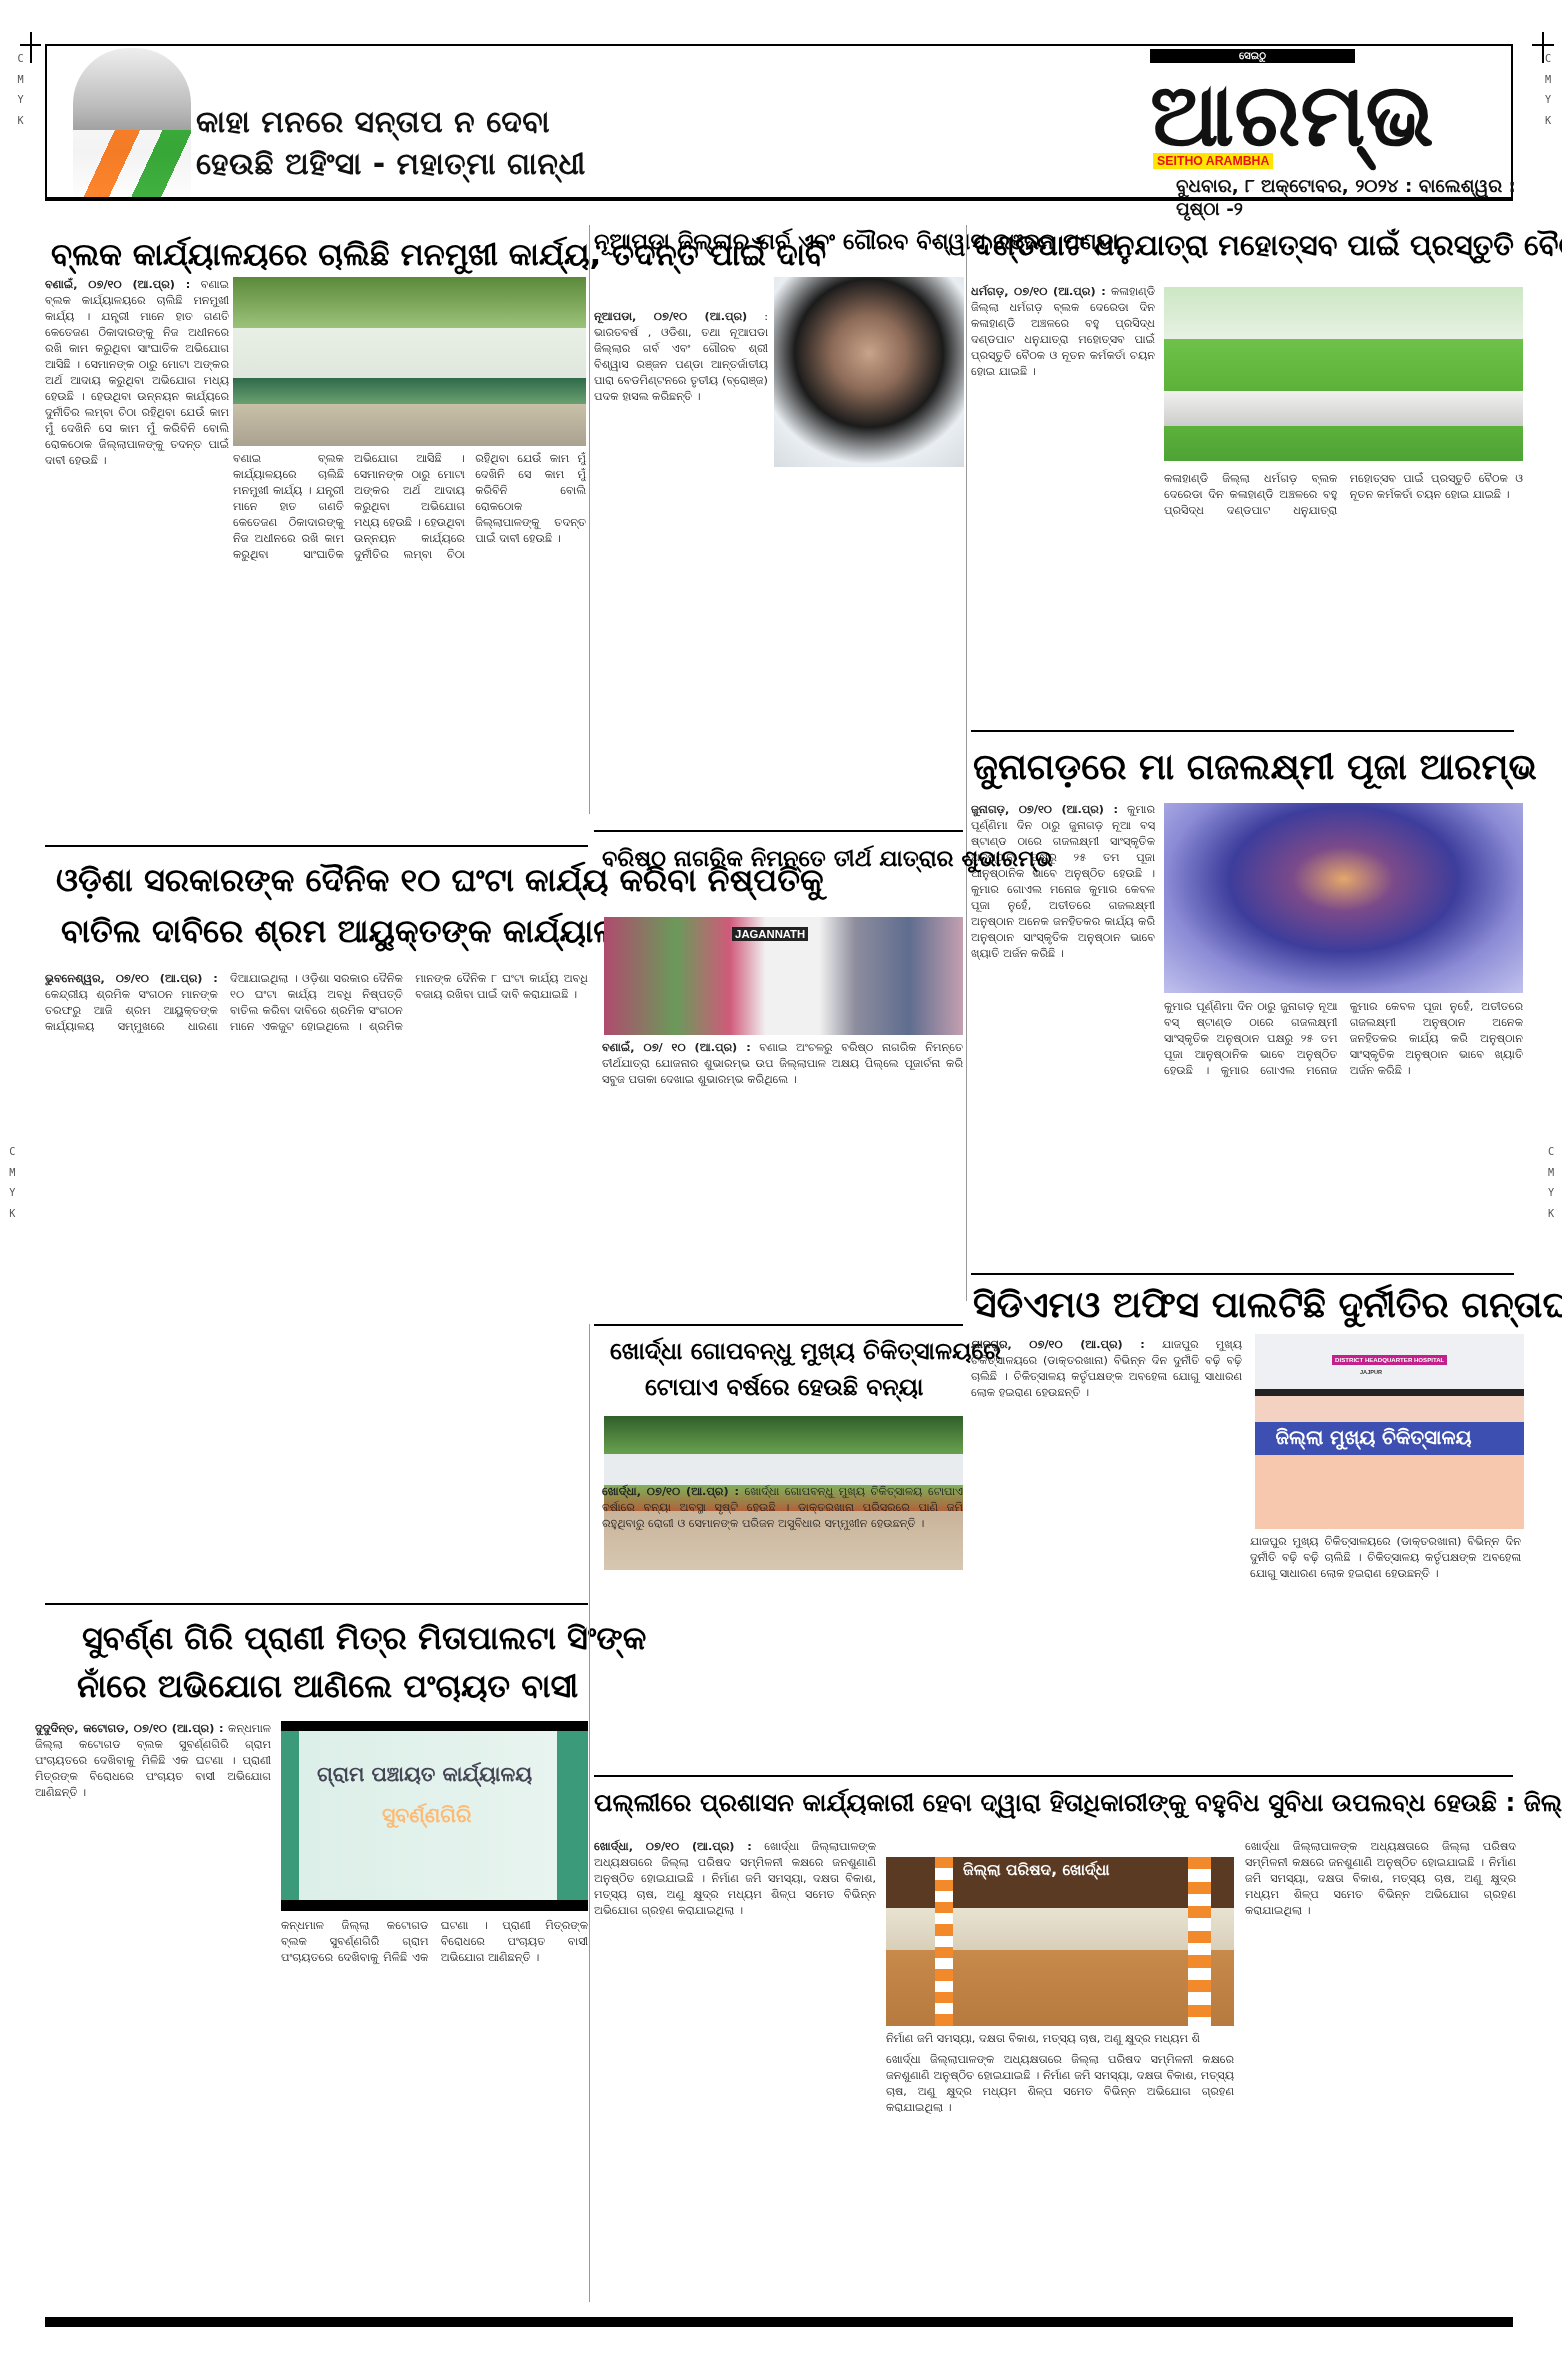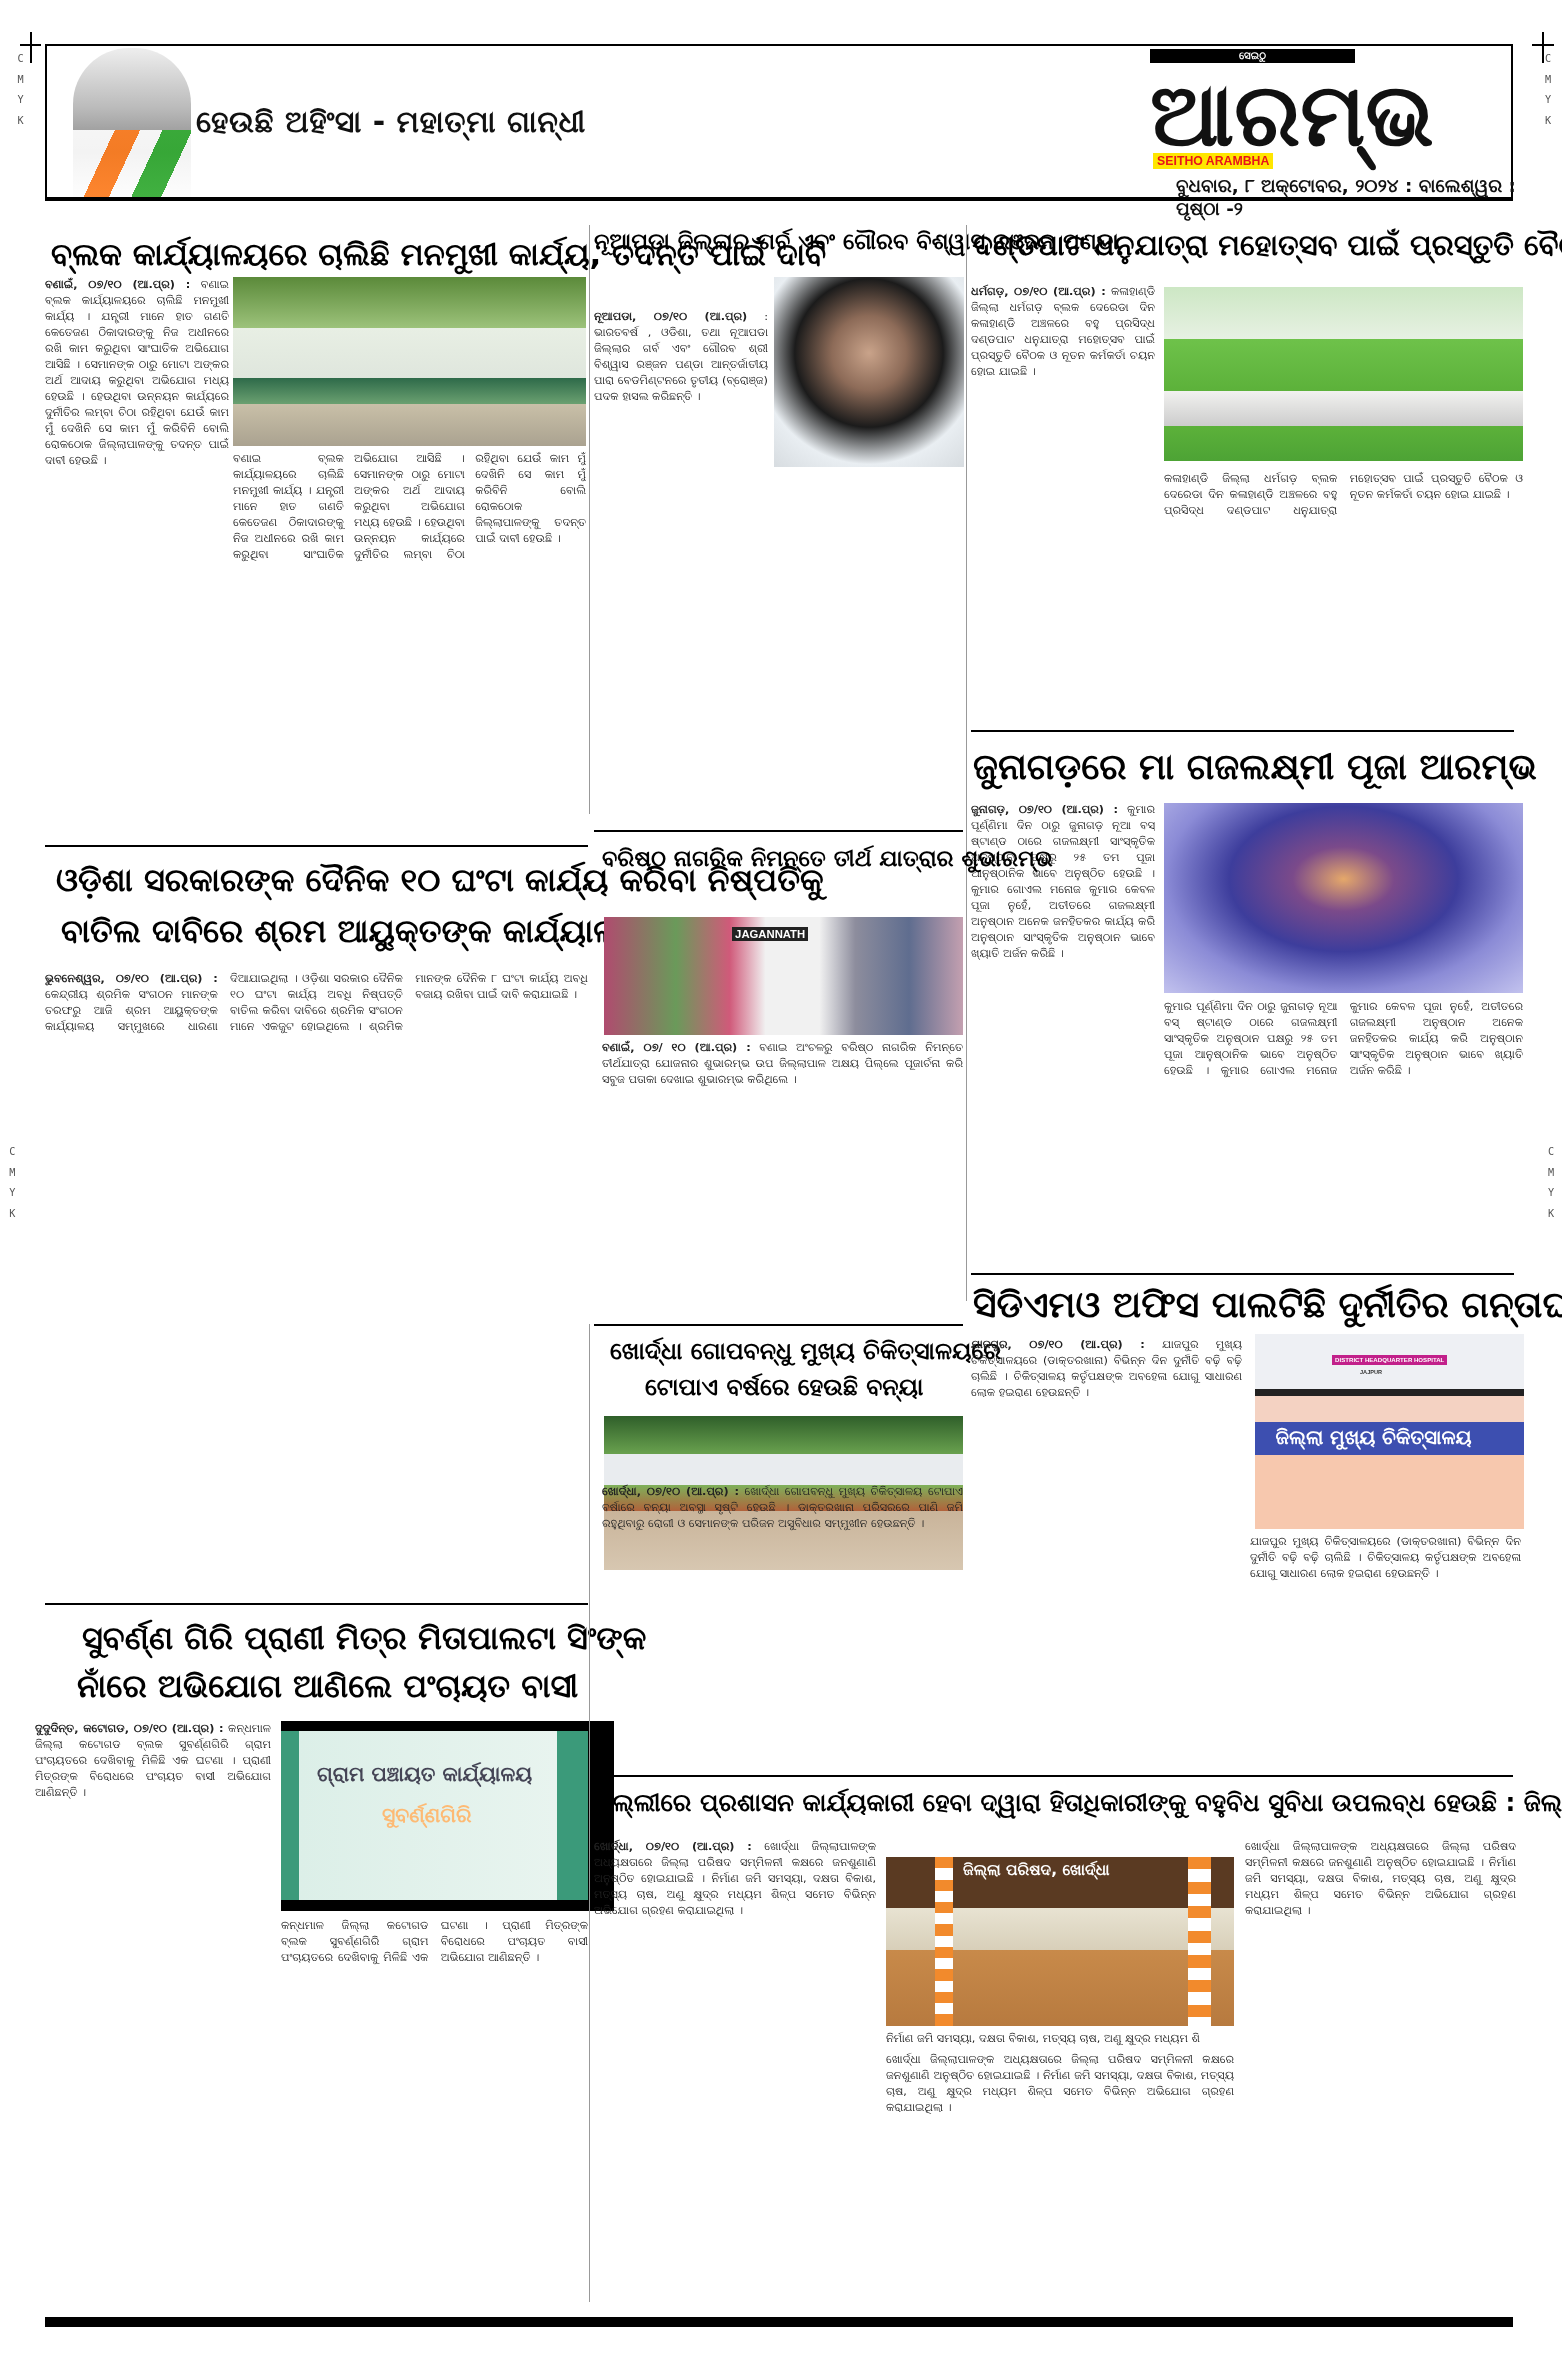--- a/index.html
+++ b/index.html
@@ -31,20 +31,21 @@
 <div class="regline" style="left:1532px;top:44px;width:21.5px;height:2px;"></div>
 <div class="regline" style="left:1542px;top:32px;width:1.5px;height:31px;"></div>
 <div class="reg" style="left:1543px;top:49px;">C<br>M<br>Y<br>K</div>
 <div class="reg" style="left:7.2px;top:1142px;">C<br>M<br>Y<br>K</div>
 <div class="reg" style="left:1546px;top:1142px;">C<br>M<br>Y<br>K</div>
 
 <div class="masthead">
   <div class="portrait" style="left:25.6px;top:2px;"></div>
   <div class="flag" style="left:25.6px;top:84px;"></div>
   <div class="quote" style="left:149px;top:55px;">
+    <div>କାହା ମନରେ ସନ୍ତାପ ନ ଦେବା</div>
     <div>ହେଉଛି ଅହିଂସା - ମହାତ୍ମା ଗାନ୍ଧୀ</div>
   </div>
 </div>
 <div class="logo-box">
   <div class="logo-top">ସେଇଠୁ</div>
   <div class="logo-main">ଆରମ୍ଭ</div>
 </div>
 <div class="logo-tag">SEITHO ARAMBHA</div>
 <div class="dateline">ବୁଧବାର, ୮ ଅକ୍ଟୋବର, ୨୦୨୪ : ବାଲେଶ୍ୱର : ପୃଷ୍ଠା -୨</div>
 
@@ -132,21 +133,21 @@
   <span>ଯାଜପୁର ମୁଖ୍ୟ ଚିକିତ୍ସାଳୟରେ (ଡାକ୍ତରଖାନା) ବିଭିନ୍ନ ଦିନ ଦୁର୍ନୀତି ବଢ଼ି ବଢ଼ି ଚାଲିଛି । ଚିକିତ୍ସାଳୟ କର୍ତୃପକ୍ଷଙ୍କ ଅବହେଳା ଯୋଗୁ ସାଧାରଣ ଲୋକ ହଇରାଣ ହେଉଛନ୍ତି ।</span>
 </div>
 
 <div class="sep-h" style="left:45px;top:1603px;width:543px;"></div>
 <div class="headline" style="left:82px;top:1619px;font-size:32px;">ସୁବର୍ଣ୍ଣ ଗିରି ପ୍ରାଣୀ ମିତ୍ର ମିତାପାଲଟା ସିଂଙ୍କ</div>
 <div class="headline" style="left:77px;top:1667px;font-size:32px;">ନାଁରେ ଅଭିଯୋଗ ଆଣିଲେ ପଂଚାୟତ ବାସୀ</div>
 <div class="body" style="left:35px;top:1721px;width:236px;height:579px;">
   <span style="font-weight:bold;">ଦୁଦୁଦିନ୍ତ, କଟୋଗଡ, ୦୭/୧୦ (ଆ.ପ୍ର) :</span>
   <span>କନ୍ଧମାଳ ଜିଲ୍ଲା କଟୋଗଡ ବ୍ଲକ ସୁବର୍ଣ୍ଣଗିରି ଗ୍ରାମ ପଂଚାୟତରେ ଦେଖିବାକୁ ମିଳିଛି ଏକ ଘଟଣା । ପ୍ରାଣୀ ମିତ୍ରଙ୍କ ବିରୋଧରେ ପଂଚାୟତ ବାସୀ ଅଭିଯୋଗ ଆଣିଛନ୍ତି ।</span>
 </div>
-<div class="photo" style="left:281px;top:1721px;width:333px;height:190px;background:#000;text-decoration:underline;">
+<div class="photo" style="left:281px;top:1721px;width:307px;height:190px;background:#000;text-decoration:underline;">
   <div style="position:absolute;left:0;top:10.2px;width:307px;height:169px;background:linear-gradient(90deg,#3b9a7a 0%,#3b9a7a 6%,#dcefe8 6%,#e8f4ef 90%,#3b9a7a 90%);"></div>
   <span style="position:absolute;left:36px;top:41px;color:#445;font-size:20.5px;font-weight:bold;">ଗ୍ରାମ ପଞ୍ଚାୟତ କାର୍ଯ୍ୟାଳୟ</span>
   <span style="position:absolute;left:101px;top:82px;color:#fdba74;font-size:20.5px;font-weight:bold;">ସୁବର୍ଣ୍ଣଗିରି</span>
 </div>
 <div class="body" style="left:281px;top:1918px;width:307px;height:382px;column-count:2;column-gap:12.3px;">
   <span>କନ୍ଧମାଳ ଜିଲ୍ଲା କଟୋଗଡ ବ୍ଲକ ସୁବର୍ଣ୍ଣଗିରି ଗ୍ରାମ ପଂଚାୟତରେ ଦେଖିବାକୁ ମିଳିଛି ଏକ ଘଟଣା । ପ୍ରାଣୀ ମିତ୍ରଙ୍କ ବିରୋଧରେ ପଂଚାୟତ ବାସୀ ଅଭିଯୋଗ ଆଣିଛନ୍ତି ।</span>
 </div>
 
 <div class="sep-v" style="left:589px;top:1324px;height:978px;"></div>
 

